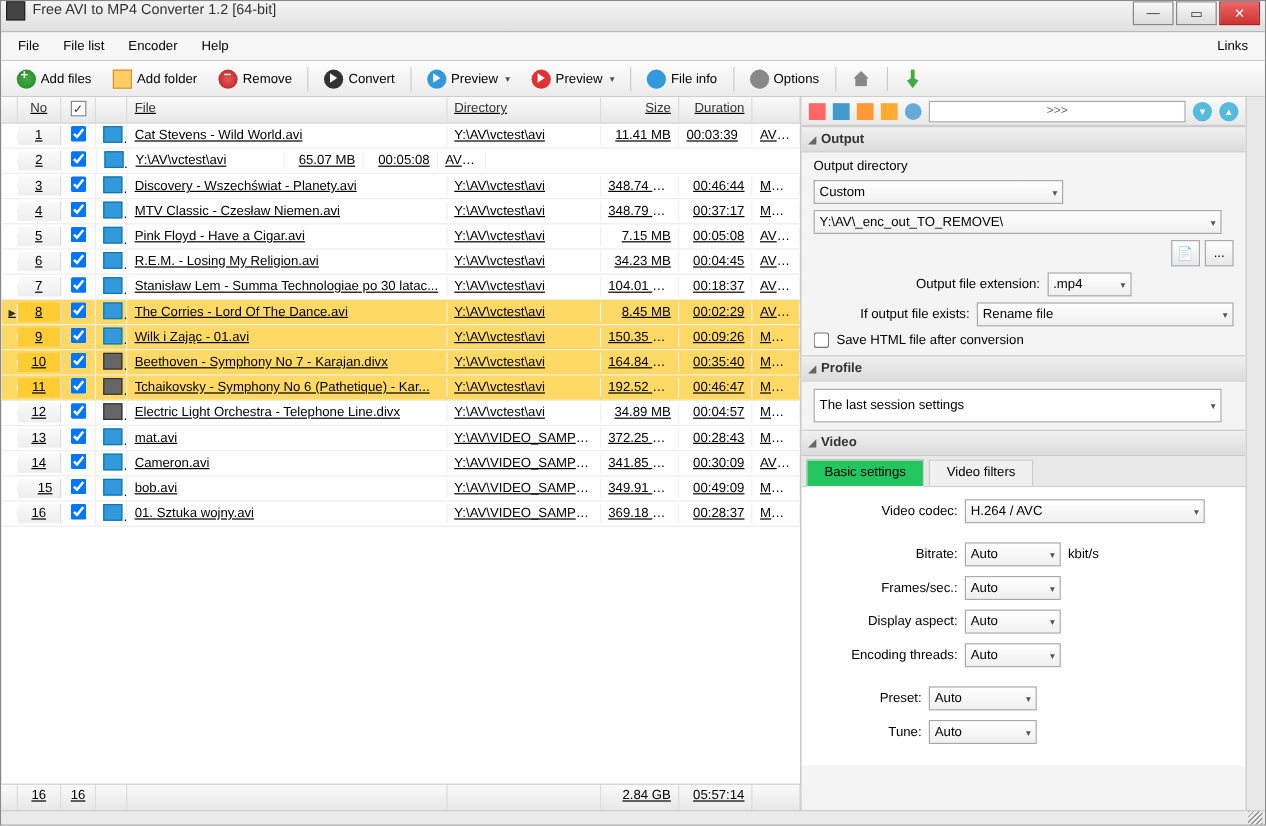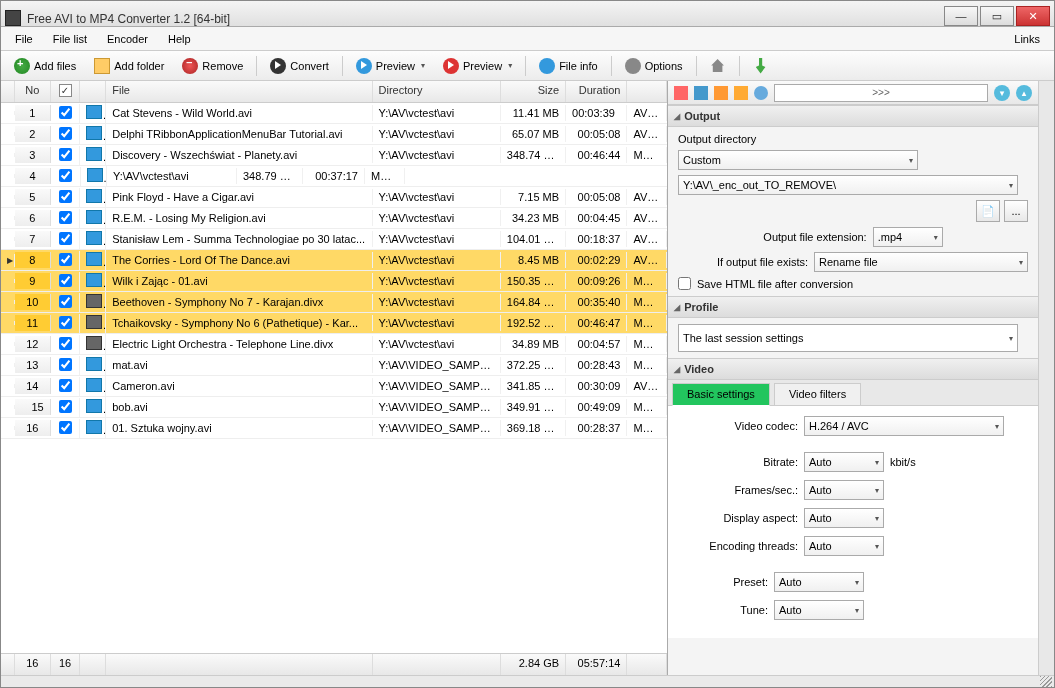--- a/index.html
+++ b/index.html
@@ -1,17 +1,17 @@
 <!DOCTYPE html>
 <html><head>
 <meta charset="utf-8">
 <style>
 * { box-sizing: border-box; margin: 0; padding: 0; }
 body { font-family: Tahoma, Arial, sans-serif; font-size: 11px; background: #fff; overflow: hidden; width: 1055px; height: 688px; border: 1px solid #888; }
-.titlebar { height: 26px; background: linear-gradient(to bottom, #f4f4f4, #e0e0e0); border-bottom: 1px solid #aaa; display: flex; align-items: flex-end; padding: 0 4px; }
+.titlebar { height: 26px; background: linear-gradient(to bottom, #f4f4f4, #e0e0e0); border-bottom: 1px solid #aaa; display: flex; align-items: flex-start; padding: 0 4px; }
 .app-icon { width: 16px; height: 16px; background: #444; border: 1px solid #222; margin-right: 6px; }
 .title-text { flex: 1; font-size: 12px; color: #333; }
 .win-controls { display: flex; gap: 2px; }
 .win-btn { width: 34px; height: 20px; border: 1px solid #888; background: linear-gradient(to bottom,#f8f8f8,#ddd); display:flex;align-items:center;justify-content:center;font-size:11px;color:#333;cursor:pointer; }
 .win-btn.close { background: linear-gradient(to bottom,#e66,#c33); color:#fff; border-color:#a22; }
 .menubar { height: 24px; border-bottom: 1px solid #ccc; display:flex; align-items:center; padding: 0 4px; background:#f6f6f6; }
 .menubar .menu-item { padding: 2px 10px; cursor:pointer; }
 .menubar .links { margin-left:auto; padding:2px 10px; }
 .toolbar { height: 30px; border-bottom: 1px solid #ccc; display:flex; align-items:center; padding: 0 6px; gap:4px; background:linear-gradient(to bottom,#fdfdfd,#ececec); }
 .tbtn { display:flex; align-items:center; gap:4px; padding:2px 6px; cursor:pointer; border:1px solid transparent; border-radius:2px; }
@@ -27,21 +27,21 @@
 .ticon.blue-play::after{content:"";position:absolute;left:5px;top:3px;border-left:6px solid #fff;border-top:4px solid transparent;border-bottom:4px solid transparent;}
 .ticon.red-play{background:#d33;border-radius:50%;position:relative;}
 .ticon.red-play::after{content:"";position:absolute;left:5px;top:3px;border-left:6px solid #fff;border-top:4px solid transparent;border-bottom:4px solid transparent;}
 .ticon.file-info{background:#39d;border-radius:50%;}
 .ticon.gear{background:#888;border-radius:50%;}
 .ticon.home{background:#888;clip-path:polygon(50% 10%,90% 50%,80% 50%,80% 90%,20% 90%,20% 50%,10% 50%);}
 .ticon.pin{background:#4a4;clip-path:polygon(40% 0,60% 0,60% 50%,80% 60%,50% 100%,20% 60%,40% 50%);}
 .dropdown-arrow{font-size:8px;color:#555;margin-left:2px;}
 .sep{width:1px;height:20px;background:#ccc;margin:0 2px;}
 .main-area { display:flex; height: 594px; }
-.left-panel { flex:1; display:flex; flex-direction:column; border-right:1px solid #aaa; overflow:hidden; }
+.left-panel { flex:1; display:flex; flex-direction:column; border-right:1px solid #aaa; overflow:hidden;text-decoration:underline; }
 .right-panel { width:370px; display:flex; flex-direction:column; background:#f4f4f4; overflow:hidden;}
 
 .grid-header { display:flex; height:22px; background:linear-gradient(to bottom,#fafafa,#e8e8e8); border-bottom:1px solid #ccc;}
 .grid-header .col { border-right:1px solid #ddd; padding:3px 6px; font-size:11px; color:#333; overflow:hidden;white-space:nowrap;}
 .col-ind{width:14px;}
 .col-no{width:36px;text-align:center;}
 .col-chk{width:30px;text-align:center;}
 .col-ico{width:26px;}
 .col-file{width:270px;}
 .col-dir{width:130px;}
@@ -190,21 +190,20 @@
           <div class="cell col-dir">Y:\AV\vctest\avi</div>
           <div class="cell col-size" style="text-align:right">11.41 MB</div>
           <div class="cell col-dur" style="text-align:left">00:03:39</div>
           <div class="cell col-vid">AVC, 3</div>
         </div>
         <div class="row">
           <div class="cell row-indicator col-ind"></div>
           <div class="cell row-no col-no" style="text-align:center">2</div>
           <div class="cell col-chk" style="text-align:center"><input type="checkbox" checked="" style=""></div>
           <div class="cell col-ico"><span class="file-icon "></span></div>
-          <div class="cell col-file">Delphi TRibbonApplicationMenuBar Tutorial.avi</div>
           <div class="cell col-dir">Y:\AV\vctest\avi</div>
           <div class="cell col-size" style="text-align:right">65.07 MB</div>
           <div class="cell col-dur" style="text-align:right">00:05:08</div>
           <div class="cell col-vid">AVC, 8</div>
         </div>
         <div class="row">
           <div class="cell row-indicator col-ind"></div>
           <div class="cell row-no col-no" style="text-align:center">3</div>
           <div class="cell col-chk" style="text-align:center"><input type="checkbox" checked="" style=""></div>
           <div class="cell col-ico"><span class="file-icon "></span></div>
@@ -212,20 +211,21 @@
           <div class="cell col-dir">Y:\AV\vctest\avi</div>
           <div class="cell col-size" style="text-align:right">348.74 MB</div>
           <div class="cell col-dur" style="text-align:right">00:46:44</div>
           <div class="cell col-vid">MPEG</div>
         </div>
         <div class="row">
           <div class="cell row-indicator col-ind"></div>
           <div class="cell row-no col-no" style="text-align:center">4</div>
           <div class="cell col-chk" style="text-align:center"><input type="checkbox" checked="" style=""></div>
           <div class="cell col-ico"><span class="file-icon "></span></div>
+          <div class="cell col-file">MTV Classic - Czesław Niemen.avi</div>
           <div class="cell col-dir">Y:\AV\vctest\avi</div>
           <div class="cell col-size" style="text-align:right">348.79 MB</div>
           <div class="cell col-dur" style="text-align:right">00:37:17</div>
           <div class="cell col-vid">MPEG</div>
         </div>
         <div class="row">
           <div class="cell row-indicator col-ind"></div>
           <div class="cell row-no col-no" style="text-align:center">5</div>
           <div class="cell col-chk" style="text-align:center"><input type="checkbox" checked="" style=""></div>
           <div class="cell col-ico"><span class="file-icon "></span></div>
@@ -382,21 +382,21 @@
       <span class="rp-circle">▾</span>
       <span class="rp-circle">▴</span>
     </div>
 
     <div class="section-hdr">
           <span class="tri">◢</span>
           <span>Output</span>
         </div>
     <div class="section-body">
       <div>Output directory</div>
-      <div class="combo" style="width:240px">
+      <div class="combo" style="width:208px">
             <span>Custom</span>
             <span class="arr">▾</span>
           </div>
       <div class="combo" style="width:340px">
             <span>Y:\AV\_enc_out_TO_REMOVE\</span>
             <span class="arr">▾</span>
           </div>
       <div class="form-row" style="justify-content:flex-end;gap:4px;">
         <div class="small-btn">📄</div>
         <div class="small-btn">...</div>

